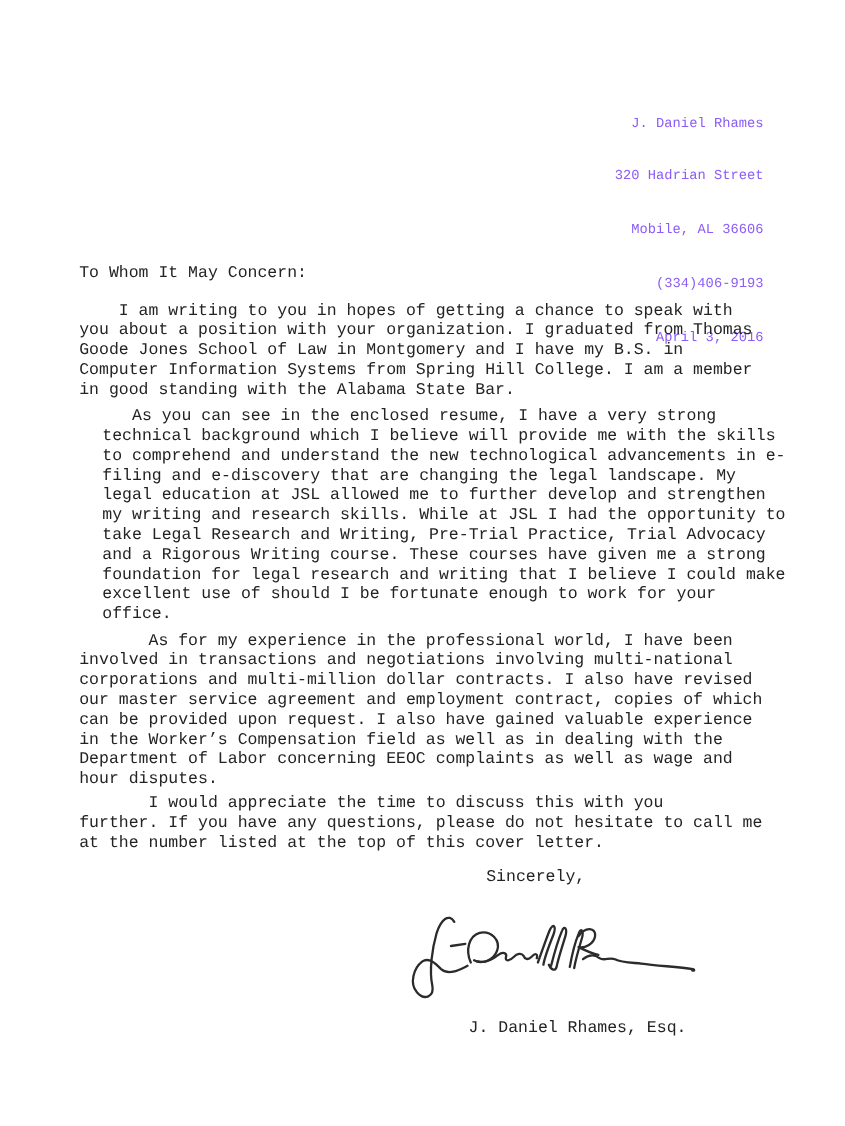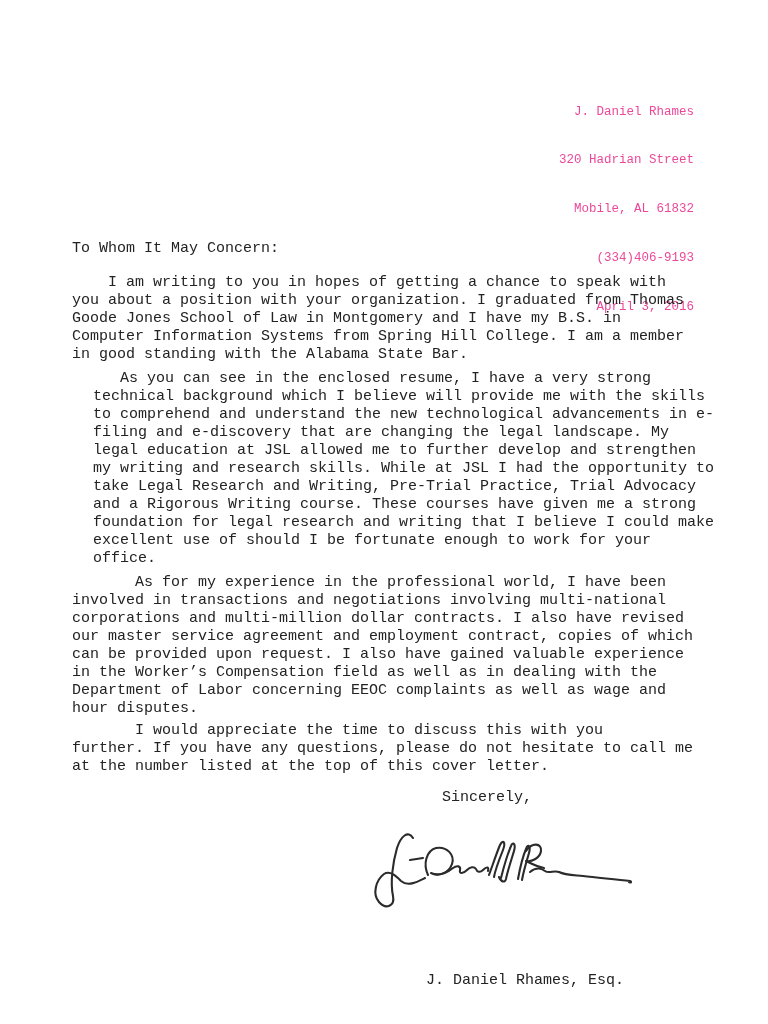--- a/index.html
+++ b/index.html
@@ -17,37 +17,37 @@
     color: #232323;
   }
   .header-block {
     position: absolute;
     top: 71px;
     right: 74px;
     text-align: right;
     font-size: 12.5px;
     line-height: 16.3px;
     white-space: pre;
-    color: #ec4899;
+    color: #8b5cf6;
   }
   .body-text {
     position: absolute;
     left: 72px;
     font-size: 15px;
     line-height: 18px;
     white-space: pre;
     color: #232323;
   }
   .salutation   { top: 240px; }
   .para-1       { top: 274px; }
   .para-2       { top: 370px; margin-left: 21px; }
   .para-3       { top: 574px; }
   .para-4       { top: 722px; }
   .closing      { top: 789px; left: 426px; margin-left: 16px; }
-  .typed-name   { top: 926px; left: 426px; margin-top: 46px; }
+  .typed-name   { top: 926px; left: 426px; }
   .signature-svg {
     position: absolute;
     left: 368px;
     top: 826px;
     width: 270px;
     height: 90px;
   }
   .signature-svg path {
     fill: none;
     stroke: #2b2b2b;
@@ -57,21 +57,21 @@
   }
 </style>
 </head>
 <body>
 
 <div class="page">
 
   <div class="header-block">
     <div>J. Daniel Rhames</div>
     <div>320 Hadrian Street</div>
-    <div>Mobile, AL 61832</div>
+    <div>Mobile, AL 36606</div>
     <div>(334)406-9193</div>
     <div>April 3, 2016</div>
   </div>
 
   <div class="body-text salutation">To Whom It May Concern:</div>
 
   <div class="body-text para-1">    I am writing to you in hopes of getting a chance to speak with
 you about a position with your organization. I graduated from Thomas
 Goode Jones School of Law in Montgomery and I have my B.S. in
 Computer Information Systems from Spring Hill College. I am a member

